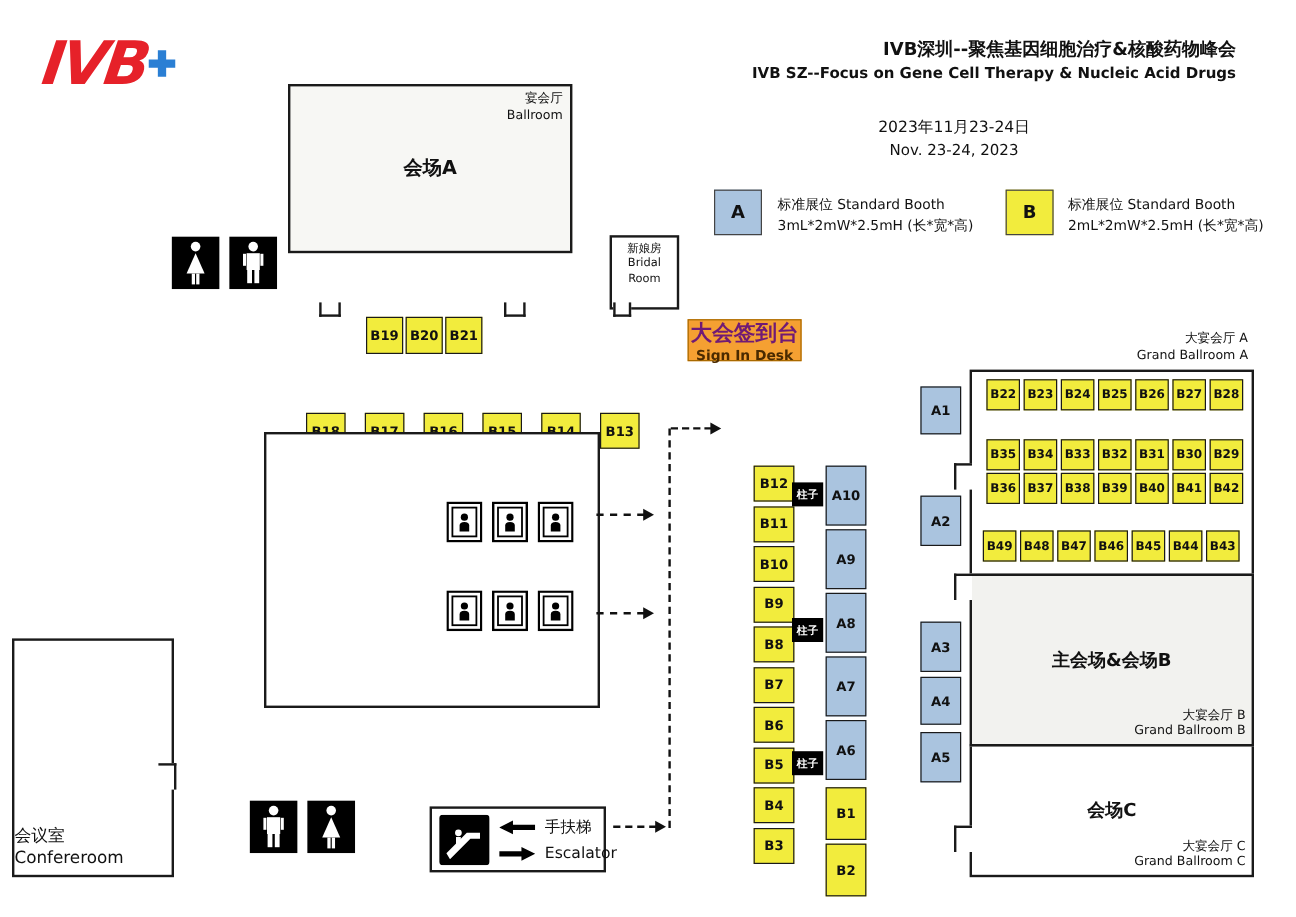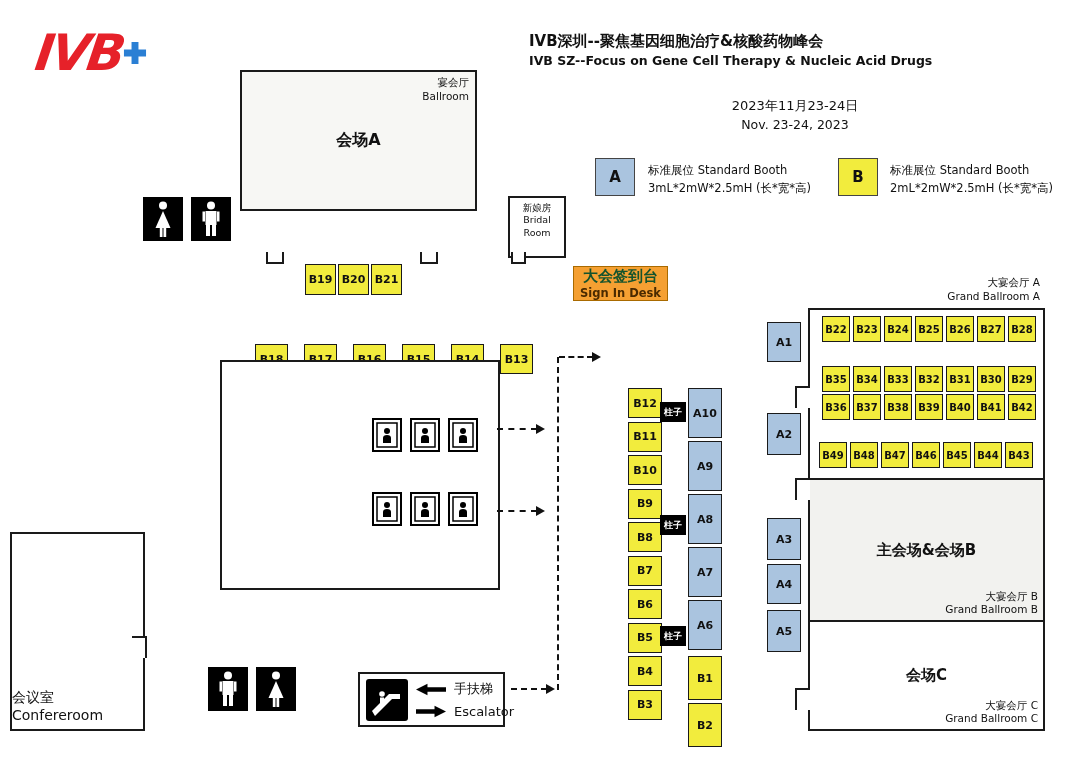--- a/index.html
+++ b/index.html
@@ -28,38 +28,38 @@
   .door-r{position:absolute;width:15px;height:22px;background:#fff;border-right:2px solid #1a1a1a;border-top:2px solid #1a1a1a}
   .dashh{position:absolute;border-top:2px dashed #111}
   .dashv{position:absolute;border-left:2px dashed #111}
   .ahead{position:absolute;width:0;height:0;border-top:5px solid transparent;border-bottom:5px solid transparent;border-left:9px solid #111}
   .wc{position:absolute;width:40px;height:44px}
   .elevgrp{position:absolute;display:flex;gap:8px}
   #logo-text{display:inline-block;font-size:50px;font-weight:bold;font-style:italic;letter-spacing:-3px;color:#e62129;transform:skewX(-8deg)}
   .legend-chip{position:absolute;width:40px;height:38px;border:1px solid #444;display:flex;align-items:center;justify-content:center;font-weight:bold;font-size:15px}
   .legend-text{position:absolute;font-size:11.5px;line-height:1.55}
   #signin{position:absolute;left:573px;top:266px;width:95px;height:35px;background:#f5a032;border:1px solid #a96a00;display:flex;flex-direction:column;align-items:center;justify-content:center}
-  #signin .zh{font-weight:bold;font-size:15px;color:#14532d}
+  #signin .zh{font-weight:bold;font-size:18px;color:#701a75}
   #signin .en{font-weight:bold;font-size:11.5px;color:#4a2a00}
   .esc-row{display:flex;align-items:center;gap:8px;position:absolute;left:56px}
   .esc-label{font-weight:normal;font-size:13px}
 </style>
 </head>
 <body>
 
 <div id="stage">
 
   <div class="abs" style="left:36px;top:24px;width:170px;height:70px">
     <span id="logo-text">IVB</span>
     <svg class="abs" style="left:86px;top:16px" width="26" height="26" viewBox="0 0 24 24">
       <path d="M8 1 H16 V8 H23 V16 H16 V23 H8 V16 H1 V8 H8 Z" fill="#2a7fd4" stroke="#fff" stroke-width="1.6"></path>
     </svg>
   </div>
 
-  <div class="abs" style="left:529px;top:32px;width:470px;text-align:left">
+  <div class="abs" style="left:560px;top:32px;width:470px;text-align:right">
     <div style="font-size:15px;font-weight:bold">IVB深圳--聚焦基因细胞治疗&amp;核酸药物峰会</div>
     <div style="font-size:12.5px;font-weight:bold;margin-top:2px">IVB SZ--Focus on Gene Cell Therapy &amp; Nucleic Acid Drugs</div>
   </div>
   <div class="abs" style="left:560px;top:97px;width:470px;text-align:center">
     <div style="font-size:13px">2023年11月23-24日</div>
     <div style="font-size:12.5px;margin-top:2px">Nov. 23-24, 2023</div>
   </div>
 
   <div class="legend-chip ba" style="left:595px;top:158px">A</div>
   <div class="legend-text" style="left:648px;top:162px">

